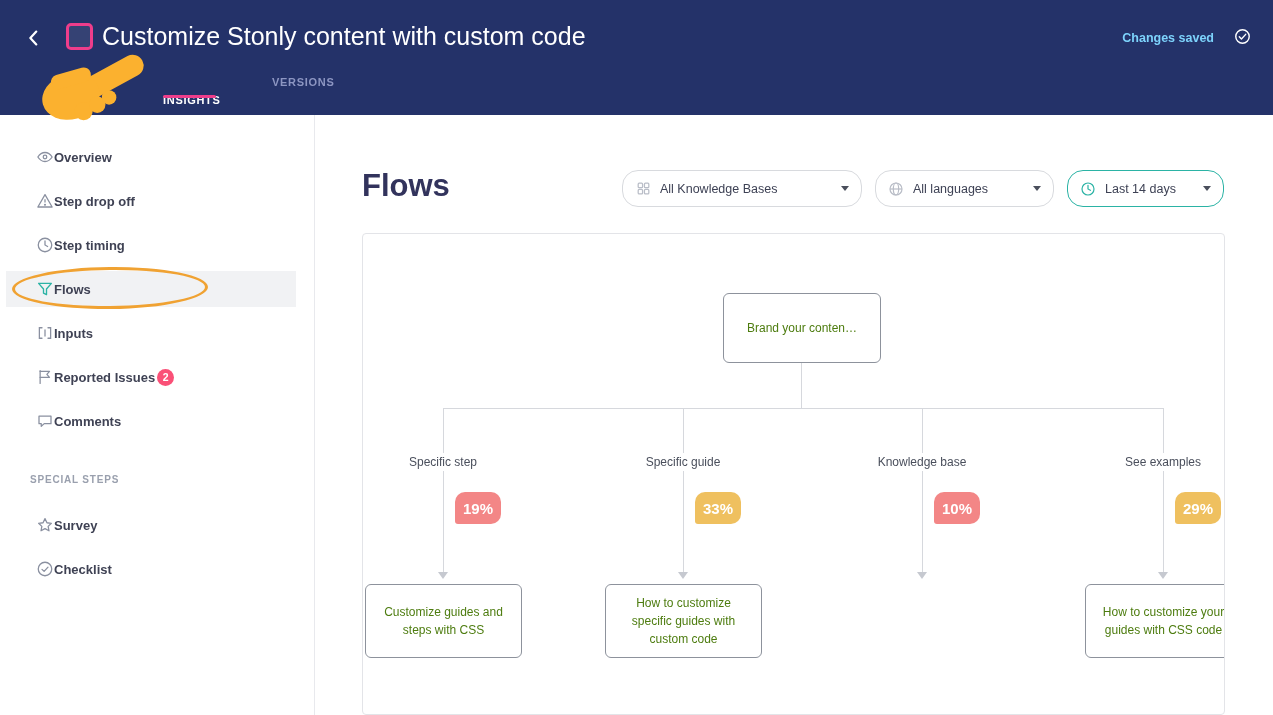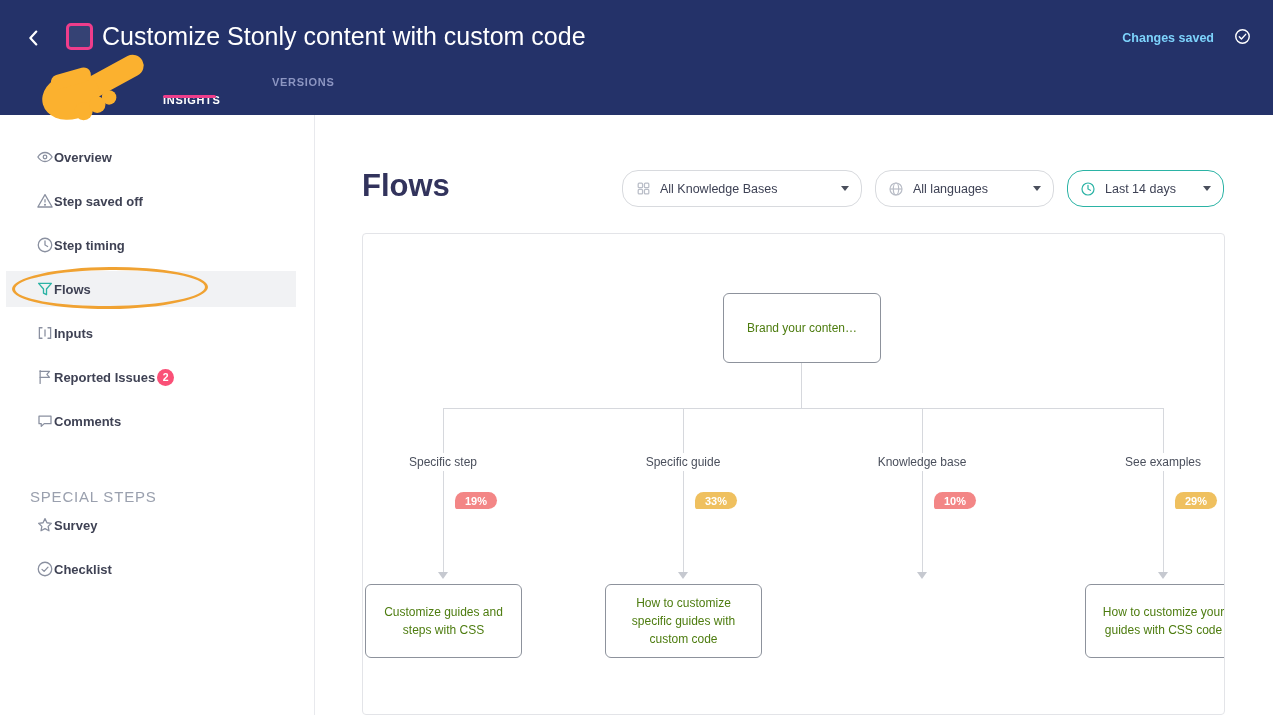--- a/index.html
+++ b/index.html
@@ -20,21 +20,21 @@
   .tab-underline { position:absolute; left:163px; top:95px; width:53px; height:3px; background:#EE3D8B; border-radius:2px; }
   .hand { position:absolute; left:30px; top:42px; width:120px; height:80px; z-index:5; pointer-events:none; }
 
   
   .sidebar { position:absolute; left:0; top:115px; width:315px; height:600px; background:#fff; border-right:1px solid #e8e9ed; }
   .side-row { position:absolute; left:0; width:290px; height:36px; display:flex; align-items:center; padding-left:30px; font-size:13px; font-weight:700; color:#3f4254; cursor:pointer;margin-left:6px; }
   .side-row.active { background:#f1f2f4; }
   .side-row .icon { width:18px; height:18px; display:flex; align-items:center; justify-content:center; flex:0 0 18px; }
   .r0{top:24px} .r1{top:68px} .r2{top:112px} .r3{top:156px} .r4{top:200px} .r5{top:244px} .r6{top:288px}
   .r7{top:392px} .r8{top:436px}
-  .section-title { position:absolute; left:30px; top:373px; font-size:15px; font-weight:400; letter-spacing:0.8px; color:#9aa0ae; }
+  .section-title { position:absolute; left:30px; top:359px; font-size:10px; font-weight:700; letter-spacing:0.8px; color:#9aa0ae; }
   .ellipse-highlight { position:absolute; left:12px; top:152px; width:196px; height:42px; border:3px solid #F0A232; border-radius:50%; transform:rotate(-0.6deg); pointer-events:none; }
   .count-badge { min-width:17px; height:17px; border-radius:50%; background:#FA5077; color:#fff; font-size:10.5px; font-weight:700; display:flex; align-items:center; justify-content:center; margin-left:2px; }
 
   
   .main-title { position:absolute; left:362px; top:168px; font-size:31px; font-weight:600; color:#32335c; }
   .filter { position:absolute; top:170px; height:37px; border:1px solid #d8dade; border-radius:16px; background:#fff; display:flex; align-items:center; gap:9px; padding:16px 12px; font-size:12.5px; color:#3d4154; cursor:pointer; }
   .filter .icon { width:16px; height:16px; display:flex; align-items:center; justify-content:center; }
   .filter .caret { margin-left:auto; width:0; height:0; border-left:4px solid transparent; border-right:4px solid transparent; border-top:5px solid #4a4f5c; }
   .f0 { left:622px; width:240px; }
   .f1 { left:875px; width:179px; }
@@ -44,21 +44,21 @@
   .diagram { position:absolute; left:362px; top:233px; width:863px; height:482px; border:1px solid #e3e4e8; border-radius:4px; background:#fff; overflow:hidden; }
   .line { position:absolute; background:#d6d8dd; }
   .stub-top { left:438px; top:129px; width:1px; height:45px; }
   .h-line { left:80px; top:174px; width:720px; height:1px; }
   .branch-line { top:174px; width:1px; height:168px; }
   .b0{left:80px} .b1{left:320px} .b2{left:559px} .b3{left:800px}
   .node { border:1px solid #8d929c; border-radius:6px; background:#fff; display:flex; align-items:center; justify-content:center; text-align:center; font-size:12px; color:#4d7c0f; line-height:1.5; cursor:pointer; }
   .node-top { position:absolute; left:360px; top:59px; width:158px; height:70px; padding:0 14px; white-space:nowrap; overflow:hidden; }
   .branch-label { position:absolute; top:219px; transform:translateX(-50%); background:#fff; padding:2px 10px; font-size:12px; color:#4a4f5c; white-space:nowrap; }
   .bl0{left:80px} .bl1{left:320px} .bl2{left:559px} .bl3{left:800px}
-  .pct-badge { position:absolute; top:258px; height:17px; min-width:42px; border-radius:10px 10px 10px 3px; color:#fff; font-size:11px; font-weight:700; display:flex; align-items:center; justify-content:center; padding:0 8px; }
+  .pct-badge { position:absolute; top:258px; height:32px; min-width:42px; border-radius:10px 10px 10px 3px; color:#fff; font-size:15px; font-weight:700; display:flex; align-items:center; justify-content:center; padding:0 8px; }
   .p0{left:92px} .p1{left:332px} .p2{left:571px} .p3{left:812px}
   .arrow-head { position:absolute; top:338px; width:0; height:0; border-left:5px solid transparent; border-right:5px solid transparent; border-top:7px solid #c6c9d0; }
   .a0{left:75px} .a1{left:315px} .a2{left:554px} .a3{left:795px}
   .flow-node { position:absolute; top:350px; width:157px; min-height:74px; padding:6px 10px; }
   .n0{left:2px} .n1{left:242px} .n2{left:481px} .n3{left:722px}
 </style>
 </head>
 <body>
 
 <div class="header">
@@ -108,21 +108,21 @@
   </div>
 
   <div class="side-row r1">
     <span class="icon">
       <svg width="18" height="18" viewBox="0 0 24 24" fill="none" stroke="#8a90a0" stroke-width="1.7" stroke-linejoin="round">
           <path d="M12 3.5 L21.5 20 H2.5 Z"></path>
           <line x1="12" y1="9.5" x2="12" y2="14"></line>
           <circle cx="12" cy="17" r="0.6" fill="#8a90a0"></circle>
         </svg>
     </span>
-    <span>Step saved off</span>
+    <span>Step drop off</span>
   </div>
 
   <div class="side-row r2">
     <span class="icon">
       <svg width="18" height="18" viewBox="0 0 24 24" fill="none" stroke="#8a90a0" stroke-width="1.7" stroke-linecap="round">
           <circle cx="12" cy="12" r="9"></circle>
           <path d="M12 6.5 V12 L15.5 14"></path>
         </svg>
     </span>
     <span>Step timing</span>

